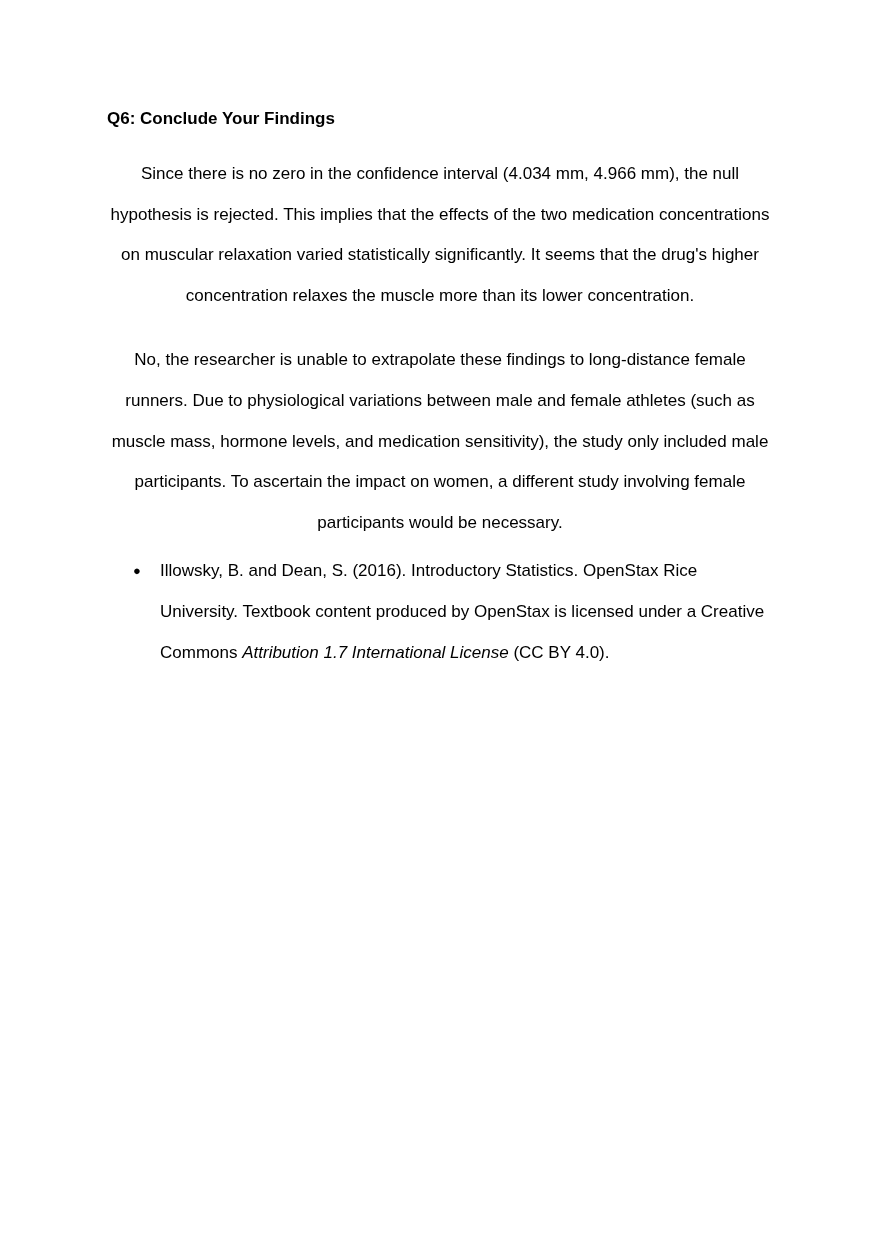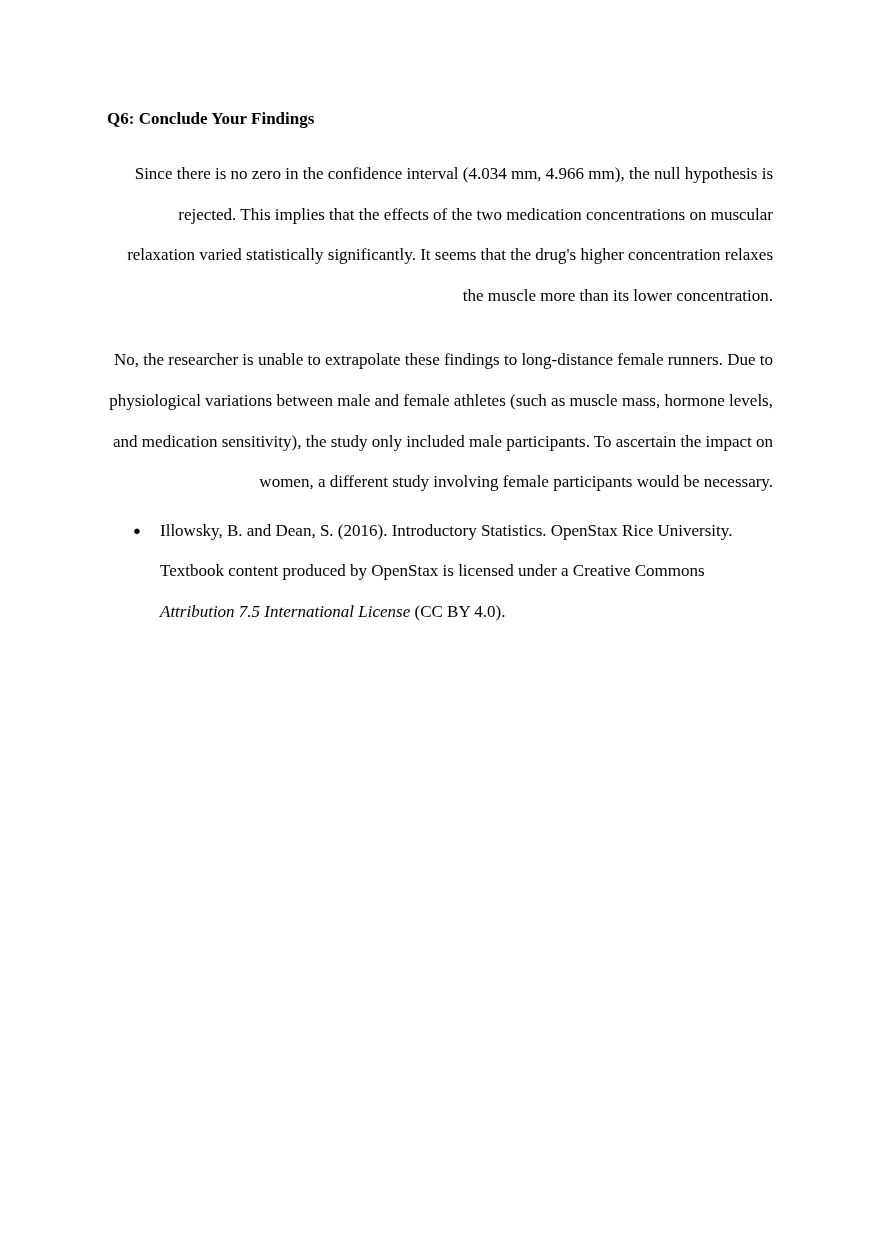--- a/index.html
+++ b/index.html
@@ -6,42 +6,42 @@
     margin: 0;
     padding: 0;
     background: #ffffff;
   }
   .page {
     position: relative;
     width: 880px;
     height: 1243px;
     background: #ffffff;
     overflow: hidden;
-    font-family: Liberation Serif, serif;
+    font-family: Liberation Sans, sans-serif;
     color: #000000;
     font-size: 17px;
   }
   .content {
     position: absolute;
     left: 107px;
     right: 107px;
     top: 0;
   }
   .heading {
     font-size: 17px;
     font-weight: bold;
     line-height: 22px;
     margin: 0;
   }
   .heading-q6 { margin-top: 108px; }
   .heading-q7 { margin-top: 90px; }
   .para {
     margin: 24px 0 0 0;
     line-height: 40.6px;
-    text-align: right;
+    text-align: center;
   }
   .refs-heading {
     font-size: 17px;
     font-weight: bold;
     text-decoration: underline;
     line-height: 22px;
     margin: 70px 0 0 0;
   }
   .ref-list {
     list-style: none;
@@ -77,19 +77,19 @@
     <p class="para">Since there is no zero in the confidence interval (4.034 mm, 4.966 mm), the null hypothesis is rejected. This implies that the effects of the two medication concentrations on muscular relaxation varied statistically significantly. It seems that the drug's higher concentration relaxes the muscle more than its lower concentration.</p>
 
 
     <p class="para">No, the researcher is unable to extrapolate these findings to long-distance female runners. Due to physiological variations between male and female athletes (such as muscle mass, hormone levels, and medication sensitivity), the study only included male participants. To ascertain the impact on women, a different study involving female participants would be necessary.</p>
 
 
     <ul class="ref-list">
       <li class="ref-item">
         <span class="bullet">●</span>
         <span class="ref-text">
-          <span>Illowsky, B. and Dean, S. (2016). Introductory Statistics. OpenStax Rice University. Textbook content produced by OpenStax is licensed under a Creative Commons </span><span class="italic">Attribution 7.5 International License</span><span> (CC BY 4.0).</span>
+          <span>Illowsky, B. and Dean, S. (2016). Introductory Statistics. OpenStax Rice University. Textbook content produced by OpenStax is licensed under a Creative Commons </span><span class="italic">Attribution 1.7 International License</span><span> (CC BY 4.0).</span>
         </span>
       </li>
     </ul>
 
   </div>
 </div>
 
 </body></html>

